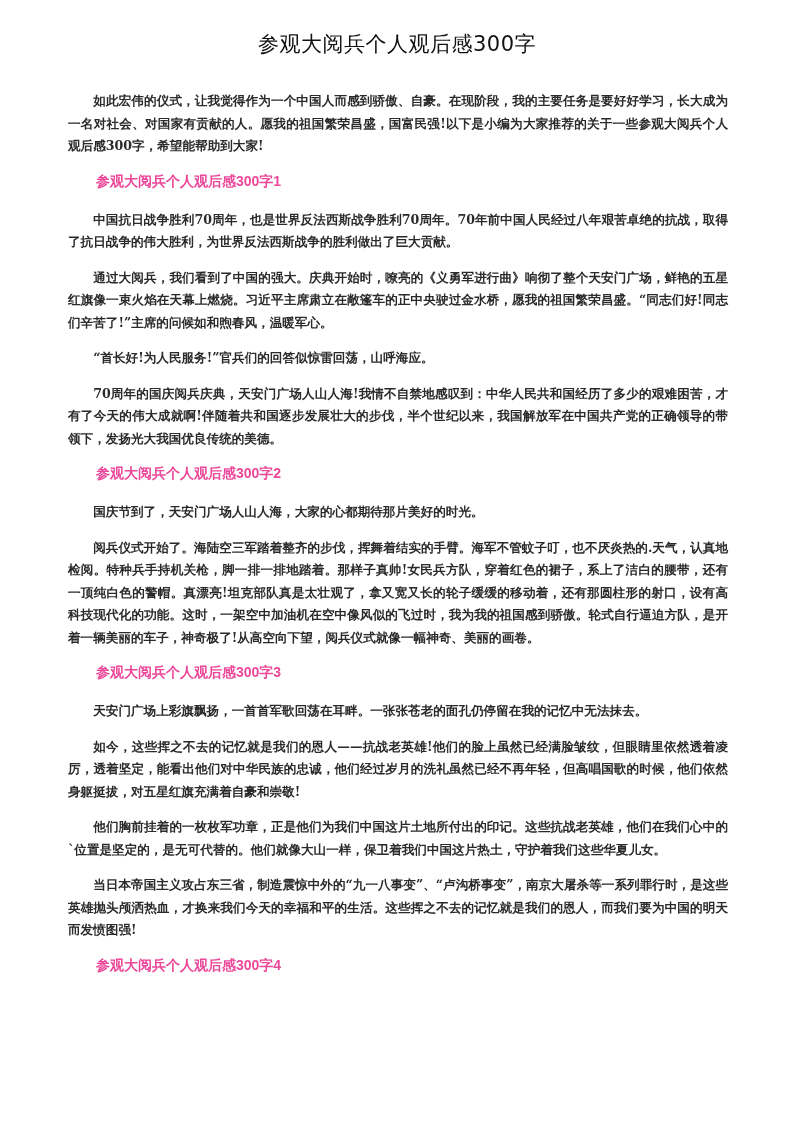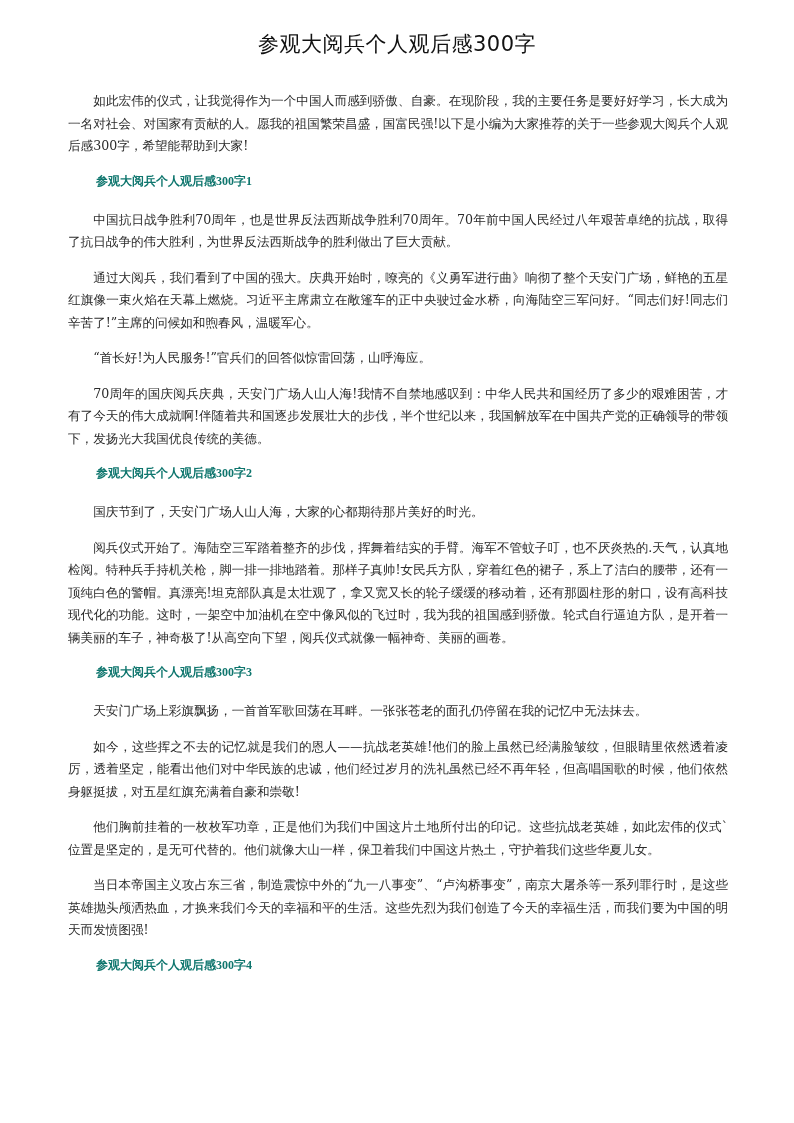--- a/index.html
+++ b/index.html
@@ -7,55 +7,55 @@
     .page { position: absolute; left: 0; top: 0; width: 794px; height: 1113px; background: #fff; }
     .title {
       position: absolute; left: 0; top: 30px; width: 794px; text-align: center;
       font-family: "DejaVu Sans", sans-serif; font-size: 21px; color: #111; letter-spacing: 0.5px;
     }
     .content {
       position: absolute; left: 68px; top: 90px; width: 660px;
       font-family: "DejaVu Serif", serif; font-size: 12.6px; color: #2a2a2a;
       line-height: 22.5px;
     }
-    .para { margin: 0 0 13px 0; text-indent: 2em; text-align: justify; }
+    .para { margin: 0 0 13px 0; text-indent: 2em; text-align: justify; font-weight: bold; }
     .heading {
       margin: 6px 0 18px 0; padding-left: 28px;
-      font-family: Liberation Serif, serif; font-weight: bold; font-size: 12px;
-      color: #0f766e; line-height: 20px;
+      font-family: Liberation Sans, sans-serif; font-weight: bold; font-size: 14px;
+      color: #ec4899; line-height: 20px;
     }
   </style>
 </head>
 <body>
 
 <div class="page">
   <div class="title">参观大阅兵个人观后感300字</div>
 
   <div class="content">
     <p class="para">如此宏伟的仪式，让我觉得作为一个中国人而感到骄傲、自豪。在现阶段，我的主要任务是要好好学习，长大成为一名对社会、对国家有贡献的人。愿我的祖国繁荣昌盛，国富民强!以下是小编为大家推荐的关于一些参观大阅兵个人观后感300字，希望能帮助到大家!</p>
 
     <div>
       <div class="heading">参观大阅兵个人观后感300字1</div>
       <p class="para">中国抗日战争胜利70周年，也是世界反法西斯战争胜利70周年。70年前中国人民经过八年艰苦卓绝的抗战，取得了抗日战争的伟大胜利，为世界反法西斯战争的胜利做出了巨大贡献。</p>
-      <p class="para">通过大阅兵，我们看到了中国的强大。庆典开始时，嘹亮的《义勇军进行曲》响彻了整个天安门广场，鲜艳的五星红旗像一束火焰在天幕上燃烧。习近平主席肃立在敞篷车的正中央驶过金水桥，向海陆空三军问好。“同志们好!同志们辛苦了!”主席的问候如和煦春风，温暖军心。</p>
+      <p class="para">通过大阅兵，我们看到了中国的强大。庆典开始时，嘹亮的《义勇军进行曲》响彻了整个天安门广场，鲜艳的五星红旗像一束火焰在天幕上燃烧。习近平主席肃立在敞篷车的正中央驶过金水桥，愿我的祖国繁荣昌盛。“同志们好!同志们辛苦了!”主席的问候如和煦春风，温暖军心。</p>
       <p class="para">“首长好!为人民服务!”官兵们的回答似惊雷回荡，山呼海应。</p>
       <p class="para">70周年的国庆阅兵庆典，天安门广场人山人海!我情不自禁地感叹到：中华人民共和国经历了多少的艰难困苦，才有了今天的伟大成就啊!伴随着共和国逐步发展壮大的步伐，半个世纪以来，我国解放军在中国共产党的正确领导的带领下，发扬光大我国优良传统的美德。</p>
     </div>
 
     <div>
       <div class="heading">参观大阅兵个人观后感300字2</div>
       <p class="para">国庆节到了，天安门广场人山人海，大家的心都期待那片美好的时光。</p>
       <p class="para">阅兵仪式开始了。海陆空三军踏着整齐的步伐，挥舞着结实的手臂。海军不管蚊子叮，也不厌炎热的.天气，认真地检阅。特种兵手持机关枪，脚一排一排地踏着。那样子真帅!女民兵方队，穿着红色的裙子，系上了洁白的腰带，还有一顶纯白色的警帽。真漂亮!坦克部队真是太壮观了，拿又宽又长的轮子缓缓的移动着，还有那圆柱形的射口，设有高科技现代化的功能。这时，一架空中加油机在空中像风似的飞过时，我为我的祖国感到骄傲。轮式自行逼迫方队，是开着一辆美丽的车子，神奇极了!从高空向下望，阅兵仪式就像一幅神奇、美丽的画卷。</p>
     </div>
 
     <div>
       <div class="heading">参观大阅兵个人观后感300字3</div>
       <p class="para">天安门广场上彩旗飘扬，一首首军歌回荡在耳畔。一张张苍老的面孔仍停留在我的记忆中无法抹去。</p>
       <p class="para">如今，这些挥之不去的记忆就是我们的恩人——抗战老英雄!他们的脸上虽然已经满脸皱纹，但眼睛里依然透着凌厉，透着坚定，能看出他们对中华民族的忠诚，他们经过岁月的洗礼虽然已经不再年轻，但高唱国歌的时候，他们依然身躯挺拔，对五星红旗充满着自豪和崇敬!</p>
-      <p class="para">他们胸前挂着的一枚枚军功章，正是他们为我们中国这片土地所付出的印记。这些抗战老英雄，如此宏伟的仪式`位置是坚定的，是无可代替的。他们就像大山一样，保卫着我们中国这片热土，守护着我们这些华夏儿女。</p>
-      <p class="para">当日本帝国主义攻占东三省，制造震惊中外的“九一八事变”、“卢沟桥事变”，南京大屠杀等一系列罪行时，是这些英雄抛头颅洒热血，才换来我们今天的幸福和平的生活。这些先烈为我们创造了今天的幸福生活，而我们要为中国的明天而发愤图强!</p>
+      <p class="para">他们胸前挂着的一枚枚军功章，正是他们为我们中国这片土地所付出的印记。这些抗战老英雄，他们在我们心中的`位置是坚定的，是无可代替的。他们就像大山一样，保卫着我们中国这片热土，守护着我们这些华夏儿女。</p>
+      <p class="para">当日本帝国主义攻占东三省，制造震惊中外的“九一八事变”、“卢沟桥事变”，南京大屠杀等一系列罪行时，是这些英雄抛头颅洒热血，才换来我们今天的幸福和平的生活。这些挥之不去的记忆就是我们的恩人，而我们要为中国的明天而发愤图强!</p>
     </div>
 
     <div>
       <div class="heading">参观大阅兵个人观后感300字4</div>
     </div>
   </div>
 </div>
 
 </body></html>

